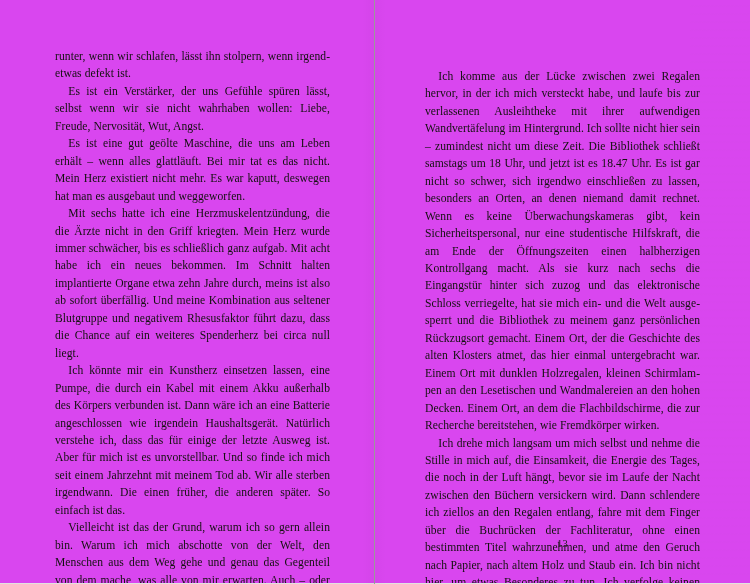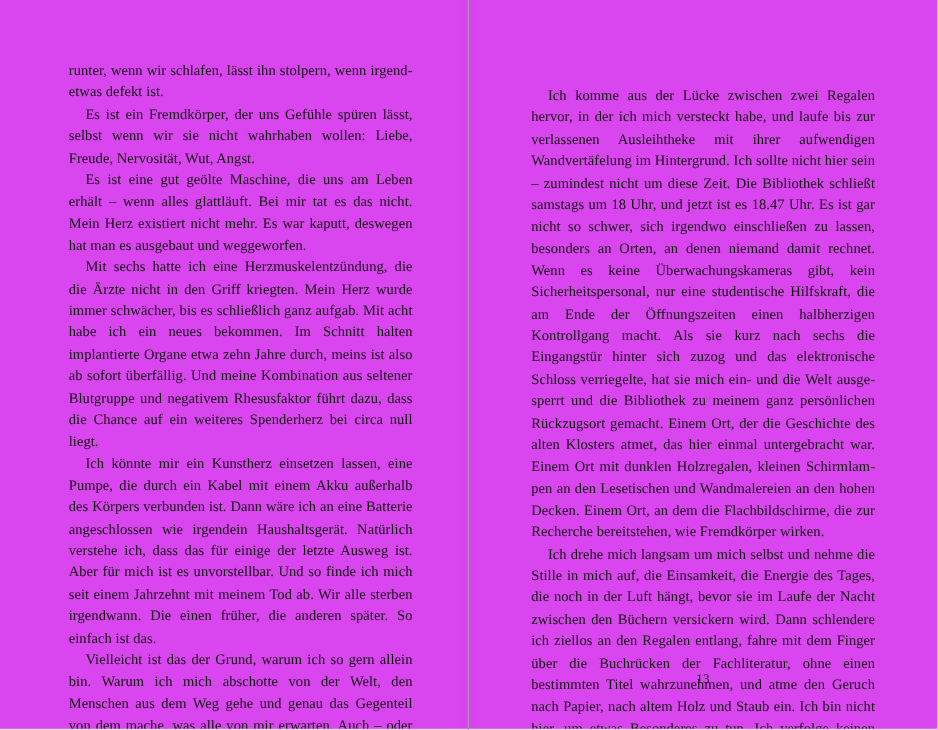--- a/index.html
+++ b/index.html
@@ -140,21 +140,21 @@
   }
 </style>
 </head>
 <body>
 
 <div class="book-spread">
 
   <div class="page page-left">
     <div class="text-block">
       <p class="para">runter, wenn wir schlafen, lässt ihn stolpern, wenn irgend­etwas defekt ist.</p>
-      <p class="para">Es ist ein Fremdkörper, der uns Gefühle spüren lässt, selbst wenn wir sie nicht wahrhaben wollen: Liebe, Freude, Ner­vosität, Wut, Angst.</p>
+      <p class="para">Es ist ein Verstärker, der uns Gefühle spüren lässt, selbst wenn wir sie nicht wahrhaben wollen: Liebe, Freude, Ner­vosität, Wut, Angst.</p>
       <p class="para">Es ist eine gut geölte Maschine, die uns am Leben erhält – wenn alles glattläuft. Bei mir tat es das nicht. Mein Herz existiert nicht mehr. Es war kaputt, deswegen hat man es ausgebaut und weggeworfen.</p>
       <p class="para">Mit sechs hatte ich eine Herzmuskelentzündung, die die Ärzte nicht in den Griff kriegten. Mein Herz wurde immer schwächer, bis es schließlich ganz aufgab. Mit acht habe ich ein neues bekommen. Im Schnitt halten implantierte Orga­ne etwa zehn Jahre durch, meins ist also ab sofort überfällig. Und meine Kombination aus seltener Blutgruppe und ne­gativem Rhesusfaktor führt dazu, dass die Chance auf ein weiteres Spenderherz bei circa null liegt.</p>
       <p class="para">Ich könnte mir ein Kunstherz einsetzen lassen, eine Pum­pe, die durch ein Kabel mit einem Akku außerhalb des Körpers verbunden ist. Dann wäre ich an eine Batterie an­geschlossen wie irgendein Haushaltsgerät. Natürlich verste­he ich, dass das für einige der letzte Ausweg ist. Aber für mich ist es unvorstellbar. Und so finde ich mich seit einem Jahrzehnt mit meinem Tod ab. Wir alle sterben irgendwann. Die einen früher, die anderen später. So einfach ist das.</p>
       <p class="para">Vielleicht ist das der Grund, warum ich so gern allein bin. Warum ich mich abschotte von der Welt, den Menschen aus dem Weg gehe und genau das Gegenteil von dem ma­che, was alle von mir erwarten. Auch – oder erst recht – heute.</p>
     </div>
   </div>
 
   <div class="gutter-shadow"></div>
   <div class="gutter-line"></div>
 

